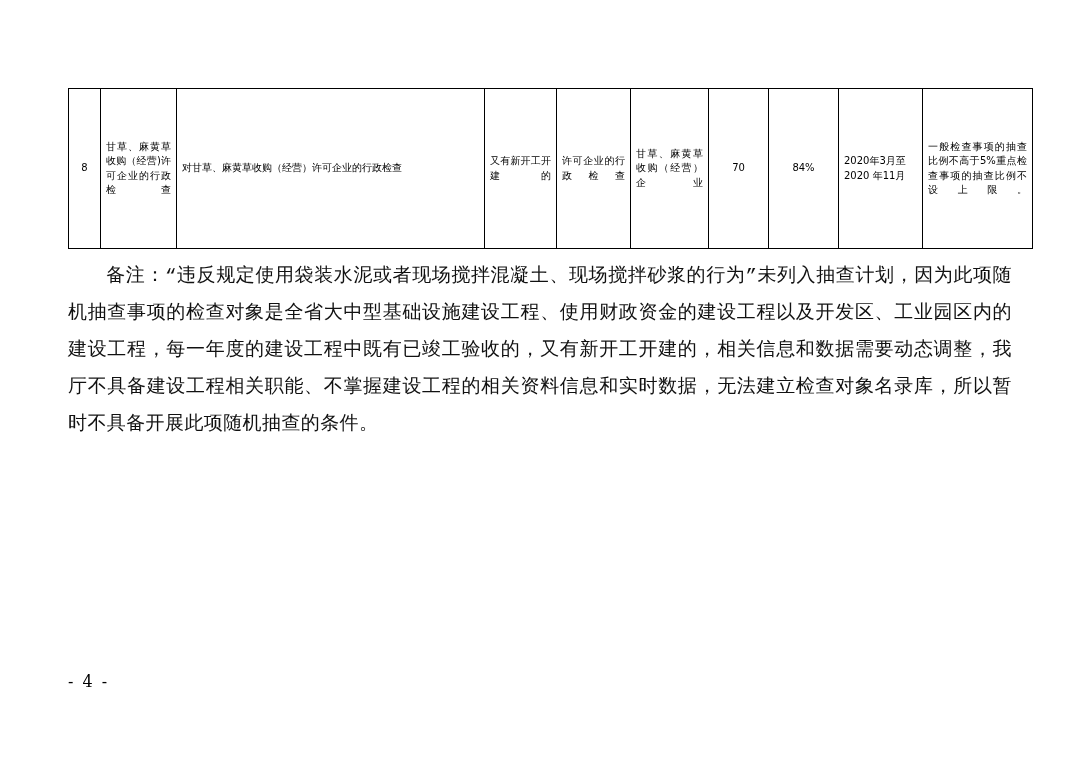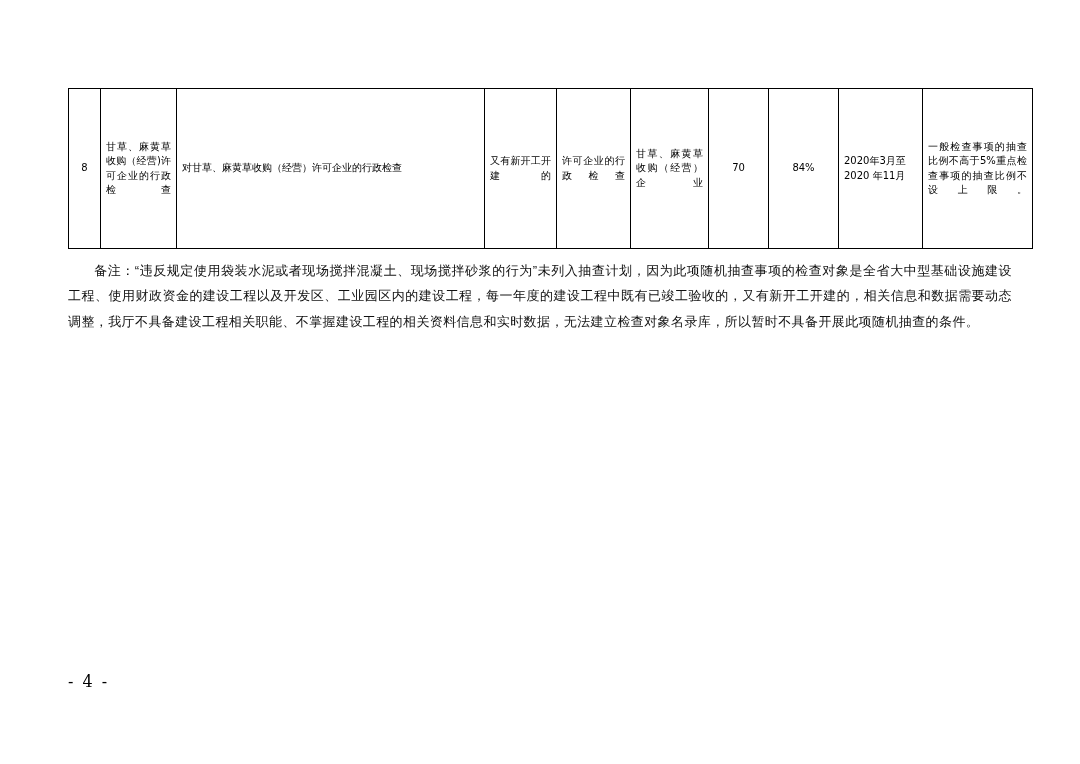--- a/index.html
+++ b/index.html
@@ -67,25 +67,25 @@
   .tall { height: 160px; }
 
   .no-cell { text-align: center; font-size: 13px; }
 
   
   .note {
     position: absolute;
     left: 68px;
     top: 258px;
     width: 944px;
-    font-size: 13px;
+    font-size: 19px;
     line-height: 1.95;
     text-align: justify;
     text-justify: inter-ideograph;
-    font-family: Liberation Sans, sans-serif;
+    font-family: Liberation Mono, monospace;
     color: #111;
     letter-spacing: 0.4px;
   }
   .note .indent { display: inline-block; width: 2em; }
 
   
   .page-number {
     position: absolute;
     left: 68px;
     top: 672px;

